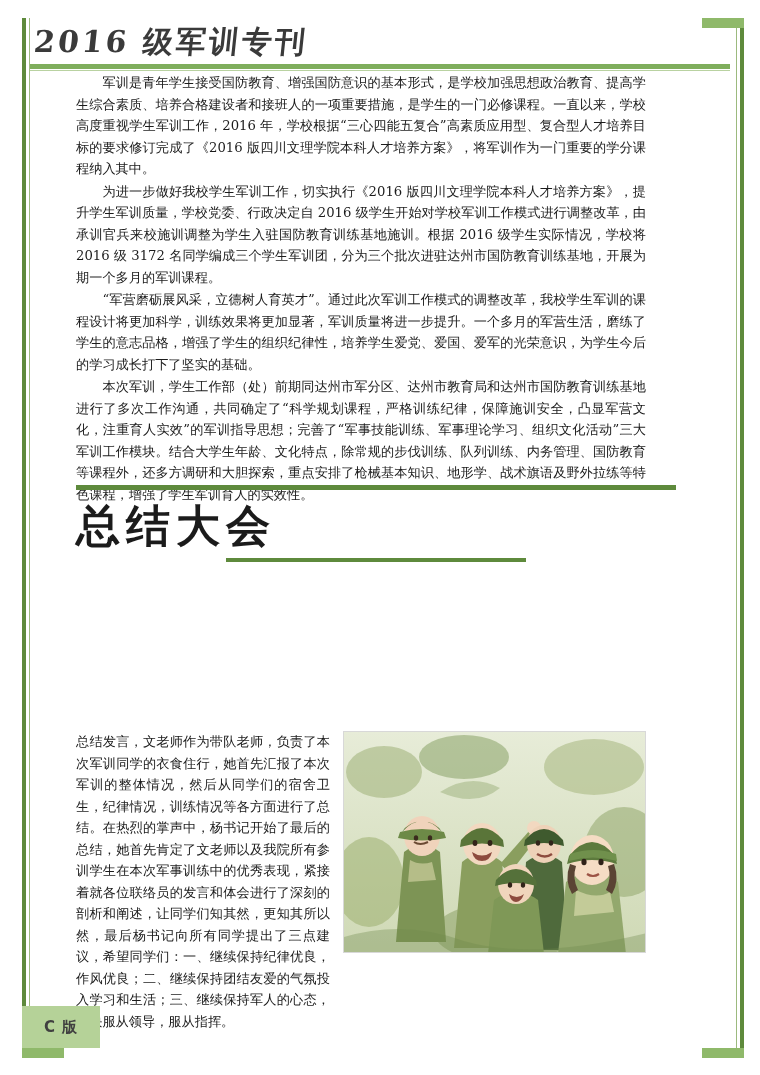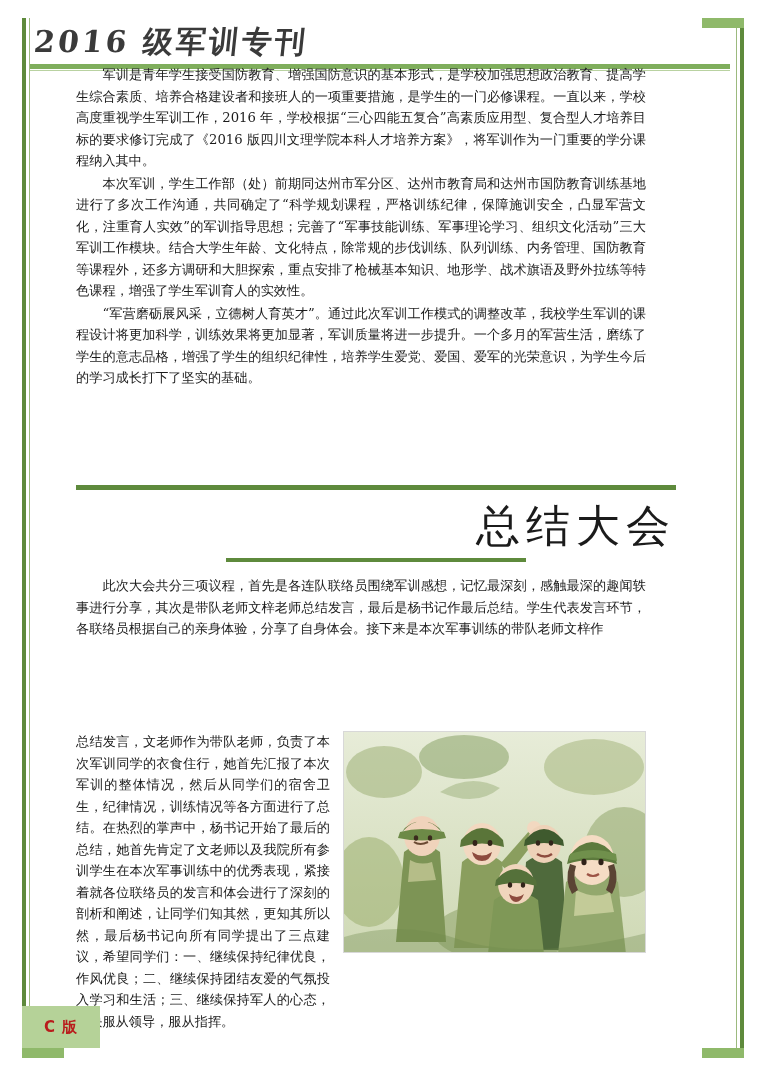--- a/index.html
+++ b/index.html
@@ -106,21 +106,21 @@
     top: 48px;
     width: 700px;
     height: 1px;
     background: #b9d2a1;
   }
 
   
   .article {
     position: absolute;
     left: 76px;
-    top: 64px;
+    top: 72px;
     width: 570px;
   }
   .para {
     margin: 0 0 1px 0;
     font-size: 13.2px;
     line-height: 21.5px;
     text-align: justify;
     text-justify: inter-ideograph;
     text-indent: 2em;
     color: #1b1b1b;
@@ -133,23 +133,23 @@
     left: 76px;
     top: 485px;
     width: 600px;
   }
   .section-rule-top {
     width: 600px;
     height: 5px;
     background: #5e8a3c;
   }
   .section-title {
-    text-align: right;
+    text-align: left;
     font-size: 44px;
-    font-weight: normal;
+    font-weight: bold;
     letter-spacing: 6px;
     color: #1b1b1b;
     font-family: "DejaVu Serif", "Liberation Serif", serif;
     line-height: 60px;
     padding-top: 6px;
   }
   .section-rule-bottom {
     margin: 2px auto 0 auto;
     width: 300px;
     height: 4px;
@@ -194,21 +194,21 @@
     height: 42px;
     background: #b5d298;
     display: flex;
     align-items: center;
     justify-content: center;
   }
   .footer-tab span {
     font-family: "DejaVu Sans", "Liberation Sans", sans-serif;
     font-size: 15px;
     font-weight: bold;
-    color: #b91c1c;
+    color: #404040;
     letter-spacing: 1px;
   }
 </style>
 </head>
 <body>
 
 <div class="page-frame-left"></div>
 <div class="page-frame-left-inner"></div>
 <div class="page-frame-right"></div>
 <div class="page-frame-right-inner"></div>
@@ -217,32 +217,32 @@
 <div class="corner-block corner-bl"></div>
 
 <div class="masthead">
   <div class="masthead-title">2016 级军训专刊</div>
   <div class="masthead-rule"></div>
   <div class="masthead-rule2"></div>
 </div>
 
 <div class="article">
   <p class="para">军训是青年学生接受国防教育、增强国防意识的基本形式，是学校加强思想政治教育、提高学生综合素质、培养合格建设者和接班人的一项重要措施，是学生的一门必修课程。一直以来，学校高度重视学生军训工作，2016 年，学校根据“三心四能五复合”高素质应用型、复合型人才培养目标的要求修订完成了《2016 版四川文理学院本科人才培养方案》，将军训作为一门重要的学分课程纳入其中。</p>
+  <p class="para">为进一步做好我校学生军训工作，切实执行《2016 版四川文理学院本科人才培养方案》，提升学生军训质量，学校党委、行政决定自 2016 级学生开始对学校军训工作模式进行调整改革，由承训官兵来校施训调整为学生入驻国防教育训练基地施训。根据 2016 级学生实际情况，学校将 2016 级 3172 名同学编成三个学生军训团，分为三个批次进驻达州市国防教育训练基地，开展为期一个多月的军训课程。</p>
+  <p class="para">“军营磨砺展风采，立德树人育英才”。通过此次军训工作模式的调整改革，我校学生军训的课程设计将更加科学，训练效果将更加显著，军训质量将进一步提升。一个多月的军营生活，磨练了学生的意志品格，增强了学生的组织纪律性，培养学生爱党、爱国、爱军的光荣意识，为学生今后的学习成长打下了坚实的基础。</p>
   <p class="para">本次军训，学生工作部（处）前期同达州市军分区、达州市教育局和达州市国防教育训练基地进行了多次工作沟通，共同确定了“科学规划课程，严格训练纪律，保障施训安全，凸显军营文化，注重育人实效”的军训指导思想；完善了“军事技能训练、军事理论学习、组织文化活动”三大军训工作模块。结合大学生年龄、文化特点，除常规的步伐训练、队列训练、内务管理、国防教育等课程外，还多方调研和大胆探索，重点安排了枪械基本知识、地形学、战术旗语及野外拉练等特色课程，增强了学生军训育人的实效性。</p>
-  <p class="para">“军营磨砺展风采，立德树人育英才”。通过此次军训工作模式的调整改革，我校学生军训的课程设计将更加科学，训练效果将更加显著，军训质量将进一步提升。一个多月的军营生活，磨练了学生的意志品格，增强了学生的组织纪律性，培养学生爱党、爱国、爱军的光荣意识，为学生今后的学习成长打下了坚实的基础。</p>
 </div>
 
 <div class="section-block">
   <div class="section-rule-top"></div>
   <div class="section-title">总结大会</div>
   <div class="section-rule-bottom"></div>
 </div>
 
 <div class="article2">
-  <p class="para">此次大会共分三项议程，首先是各连队联络员围绕军训感想，记忆最深刻，感触最深的趣闻轶事进行分享，其次是带队老师文梓老师总结发言，最后是杨书记作最后总结。学生代表发言环节，各联络员根据自己的亲身体验，分享了自身体会。接下来是本次军事训练的带队老师文梓作</p>
 </div>
 
 <div class="article2-tail">
   <p class="para">总结发言，文老师作为带队老师，负责了本次军训同学的衣食住行，她首先汇报了本次军训的整体情况，然后从同学们的宿舍卫生，纪律情况，训练情况等各方面进行了总结。在热烈的掌声中，杨书记开始了最后的总结，她首先肯定了文老师以及我院所有参训学生在本次军事训练中的优秀表现，紧接着就各位联络员的发言和体会进行了深刻的剖析和阐述，让同学们知其然，更知其所以然，最后杨书记向所有同学提出了三点建议，希望同学们：一、继续保持纪律优良，作风优良；二、继续保持团结友爱的气氛投入学习和生活；三、继续保持军人的心态，坚决服从领导，服从指挥。</p>
 </div>
 
 <div class="wrap-image">
   <svg width="303" height="222" viewBox="0 0 303 222" xmlns="http://www.w3.org/2000/svg">
     <defs>
       <linearGradient id="sky" x1="0" y1="0" x2="0" y2="1">

